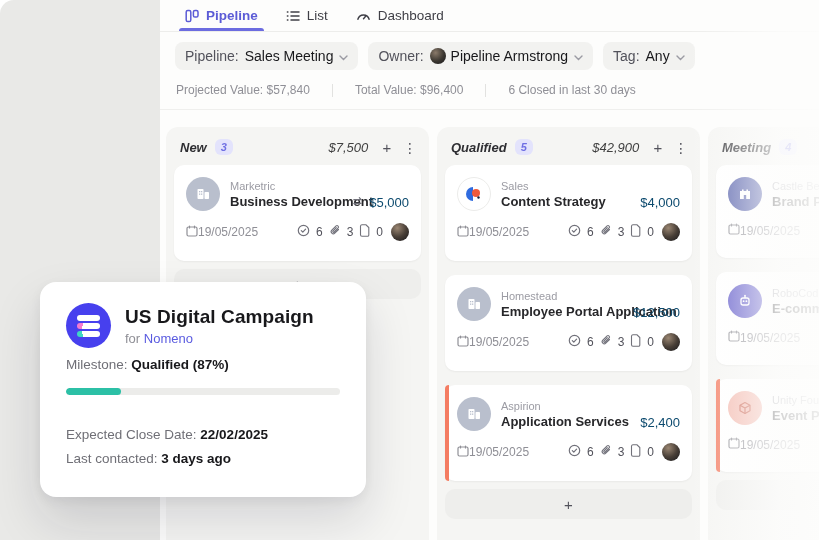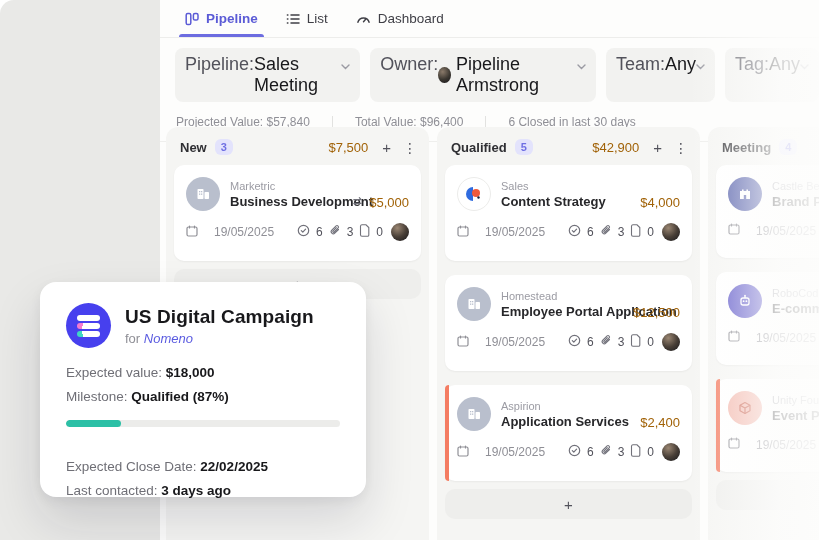--- a/index.html
+++ b/index.html
@@ -4,84 +4,84 @@
 <style>
   * { margin:0; padding:0; box-sizing:border-box; }
   html,body { width:819px; height:540px; background:#fff; font-family:"Liberation Sans","DejaVu Sans",sans-serif; }
   .stage { position:relative; width:819px; height:540px; overflow:hidden; background:#fff; }
   .backdrop { position:absolute; inset:0; background:#e9e9e7; border-radius:14px 0 0 0; }
 
   
   .panel { position:absolute; left:160px; top:0; right:0; bottom:0; background:#fdfdfc; }
 
   
-  .tabs { position:relative; height:38px; border-bottom:1px solid #ededeb; display:flex; align-items:center; padding-left:25px; gap:28px; background:#fdfdfc; }
+  .tabs { position:relative; height:32px; border-bottom:1px solid #ededeb; display:flex; align-items:center; padding-left:25px; gap:28px; background:#fdfdfc; }
   .tab { display:flex; align-items:center; gap:7px; font-size:13.5px; color:#3f3f46; height:100%; position:relative; cursor:pointer; }
   .tab.active { color:#5b5bd6; font-weight:600; }
   .tab.active::after { content:""; position:absolute; left:-6px; right:-6px; bottom:0; height:3px; background:#6c6ce0; border-radius:3px 3px 0 0; }
   .tab svg { display:block; }
 
   
   .filters { display:flex; gap:10px; padding:10px 0 0 15px; }
-  .chip { display:flex; align-items:flex-start; background:#f2f2f0; border-radius:8px; padding:6px 10px; font-size:18px; color:#3f3f46; cursor:pointer; }
+  .chip { display:flex; align-items:flex-start; gap:6px; background:#f2f2f0; border-radius:8px; padding:6px 10px; font-size:14px; color:#3f3f46; cursor:pointer; }
   .chip .lbl { color:#52525b; }
   .chip .val { color:#18181b; font-weight:500; display:flex; align-items:center; gap:5px; }
   .chip-avatar { width:16px; height:16px; border-radius:50%; background:radial-gradient(circle at 35% 30%, #8a7a6a 0%, #3a3630 55%, #17161a 100%); }
   .chev { color:#9b9ba3; }
 
   
   .stats { display:flex; align-items:center; gap:22px; padding:13px 0 0 16px; font-size:12px; color:#8f8f96; }
   .stats .sep { width:1px; height:13px; background:#e2e2e0; }
 
   .board-divider { margin-top:12px; height:1px; background:#efefed; }
 
   
   .board { position:absolute; left:0; right:0; top:119px; bottom:0; display:flex; gap:8px; padding:8px 0 0 6px; }
   .col { width:263px; flex:0 0 263px; background:#f5f5f3; border-radius:12px 12px 0 0; padding-bottom:8px; }
-  .col-head { display:flex; align-items:flex-end; padding:12px 12px 10px 14px; }
+  .col-head { display:flex; align-items:flex-end; padding:12px 12px 10px 14px;font-style:italic; }
   .col-name { font-size:13px; font-weight:700; color:#2f2f33; }
   .col-badge { margin-left:8px; background:#e3e3fc; color:#6f6fe3; font-size:11px; font-weight:600; padding:2px 6px; border-radius:6px; }
-  .col-total { margin-left:auto; font-size:13px; color:#a16207; }
+  .col-total { margin-left:auto; font-size:13px; color:#404040; }
   .icon-btn { color:#52525b; font-size:15px; margin-left:14px; cursor:pointer; line-height:1; }
   .icon-btn.kebab { font-size:14px; margin-left:12px; letter-spacing:0; }
 
   
   .card { position:relative; background:#fff; border-radius:10px; margin:0 8px 8px; padding:12px 12px 20px; box-shadow:0 1px 2px rgba(20,20,25,.05); }
   .card.accent::before { content:""; position:absolute; left:0; top:0; bottom:0; width:4px; background:#f47c62; border-radius:10px 0 0 10px; }
   .card-top { display:flex; align-items:center; }
   .logo { width:34px; height:34px; border-radius:50%; flex:0 0 34px; display:flex; align-items:center; justify-content:center; margin-right:10px; }
   .logo.gray { background:#b9bfcd; }
   .logo.white { background:#fff; border:1px solid #ececea; }
   .logo.castle { background:#4f5aa8; }
   .logo.robot { background:#5c55c8; }
   .logo.peach { background:#f3b7ac; }
   .card-txt { min-width:0; }
   .co { font-size:11px; color:#9b9ba3; }
   .deal { font-size:13px; font-weight:700; color:#27272a; margin-top:2px; white-space:nowrap; }
-  .card-val { margin-left:auto; display:flex; align-items:center; gap:5px; font-size:13px; color:#a16207; align-self:flex-end; padding-bottom:1px; white-space:nowrap; }
+  .card-val { margin-left:auto; display:flex; align-items:center; gap:5px; font-size:13px; color:#0c4a6e; align-self:flex-end; padding-bottom:1px; white-space:nowrap; }
   .card-foot { display:flex; align-items:center; margin-top:12px; color:#8f8f96; font-size:12px; }
-  .date { display:flex; align-items:center; gap:16px; }
+  .date { display:flex; align-items:center; gap:0; }
   .meta { margin-left:auto; display:flex; align-items:center; gap:6px; color:#71717a; }
   .meta .cnt { font-size:12px; color:#52525b; }
   .avatar { width:18px; height:18px; border-radius:50%; margin-left:2px; background:radial-gradient(circle at 35% 28%, #9a8672 0%, #4a4038 50%, #17161a 100%); }
   .addcard { margin:0 8px; height:30px; background:#eeeeec; border-radius:10px; display:flex; align-items:center; justify-content:center; color:#52525b; font-size:15px; cursor:pointer; }
 
   
   .fade-right { position:absolute; top:0; right:0; bottom:0; width:130px; background:linear-gradient(to right, rgba(253,253,252,0), rgba(253,253,252,.82) 70%, rgba(253,253,252,.92)); pointer-events:none; }
 
   
   .popup { position:absolute; left:40px; top:282px; width:326px; height:215px; background:#fff; border-radius:16px; box-shadow:0 24px 50px rgba(20,20,40,.14), 0 4px 12px rgba(20,20,40,.06); padding:21px 26px; z-index:5; }
   .pop-head { display:flex; align-items:center; gap:14px; }
   .pop-logo { width:45px; height:45px; border-radius:50%; background:#4740ee; display:flex; flex-direction:column; align-items:center; justify-content:center; gap:2px; flex:0 0 45px; }
   .pop-logo .bar { width:23px; height:6px; border-radius:3px; background:#fff; }
   .pop-logo .bar.b2 { background:linear-gradient(105deg,#f57ad0 0 26%,#fff 26%); }
   .pop-logo .bar.b3 { background:linear-gradient(75deg,#3fd6c3 0 26%,#fff 26%); }
   .pop-title { font-size:19px; font-weight:700; color:#18181b; letter-spacing:.1px; }
   .pop-sub { font-size:13px; color:#8f8f96; margin-top:3px; }
-  .pop-sub a { color:#5a5be0; text-decoration:none;font-style:italic; }
+  .pop-sub a { color:#5a5be0; text-decoration:none; }
   .pop-row { font-size:13.5px; color:#6f6f76; margin-top:9px; }
   .pop-row b { color:#18181b; font-weight:700; }
   .pop-row.first { margin-top:17px; }
   .track { margin-top:16px; height:7px; border-radius:4px; background:#ececea; overflow:hidden; }
   .fill { height:100%; border-radius:4px; background:#2cc0a6; }
   .pop-row.gap { margin-top:32px; }
 </style>
 </head>
 <body>
 
@@ -136,27 +136,20 @@
         <span class="lbl">Owner:</span>
         <span class="val">
             <span class="chip-avatar"></span>
             <span>Pipeline Armstrong</span>
           </span>
         <span class="chev"><svg width="9" height="6" viewBox="0 0 9 6">
               <path d="M1 1l3.5 3.5L8 1" fill="none" stroke="#9b9ba3" stroke-width="1.4" stroke-linecap="round"></path>
             </svg></span>
       </div>
       <div class="chip">
-        <span class="lbl">Team:</span>
-        <span class="val">Any</span>
-        <span class="chev"><svg width="9" height="6" viewBox="0 0 9 6">
-              <path d="M1 1l3.5 3.5L8 1" fill="none" stroke="#9b9ba3" stroke-width="1.4" stroke-linecap="round"></path>
-            </svg></span>
-      </div>
-      <div class="chip">
         <span class="lbl">Tag:</span>
         <span class="val">Any</span>
         <span class="chev"><svg width="9" height="6" viewBox="0 0 9 6">
               <path d="M1 1l3.5 3.5L8 1" fill="none" stroke="#9b9ba3" stroke-width="1.4" stroke-linecap="round"></path>
             </svg></span>
       </div>
     </div>
 
     <div class="stats">
       <span>Projected Value: $57,840</span>
@@ -480,21 +473,20 @@
       <span class="pop-logo">
         <span class="bar"></span>
           <span class="bar b2"></span>
           <span class="bar b3"></span>
       </span>
       <div>
         <div class="pop-title">US Digital Campaign</div>
         <div class="pop-sub"><span>for</span> <a href="#">Nomeno</a></div>
       </div>
     </div>
-    <div class="pop-row first"><span>Expected value:</span> <b>$18,000</b></div>
     <div class="pop-row"><span>Milestone:</span> <b>Qualified (87%)</b></div>
     <div class="track">
         <div class="fill" style="width: 20%; background: rgb(44, 192, 166);"></div>
       </div>
     <div class="pop-row gap"><span>Expected Close Date:</span> <b>22/02/2025</b></div>
     <div class="pop-row"><span>Last contacted:</span> <b>3 days ago</b></div>
   </div>
 </div>
 
 </body></html>

